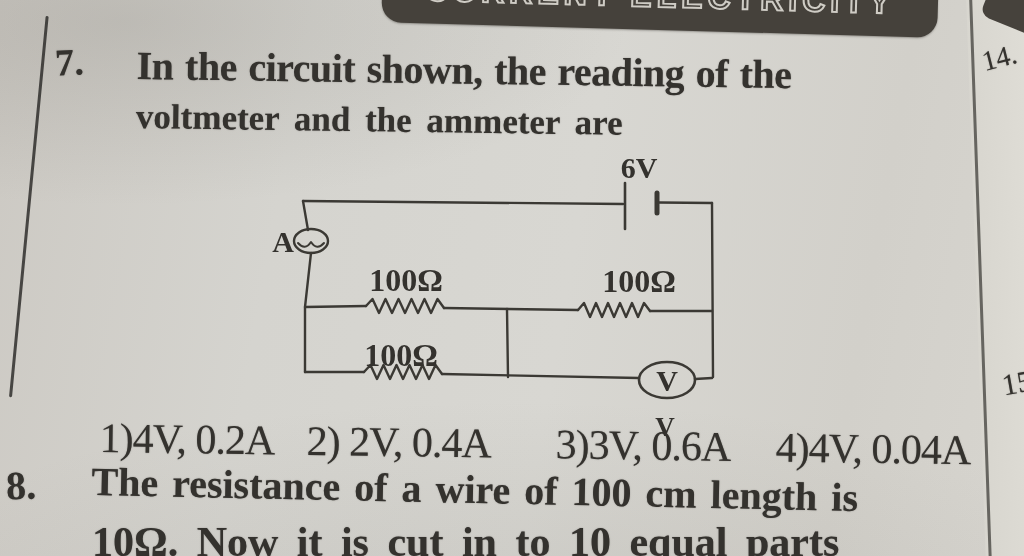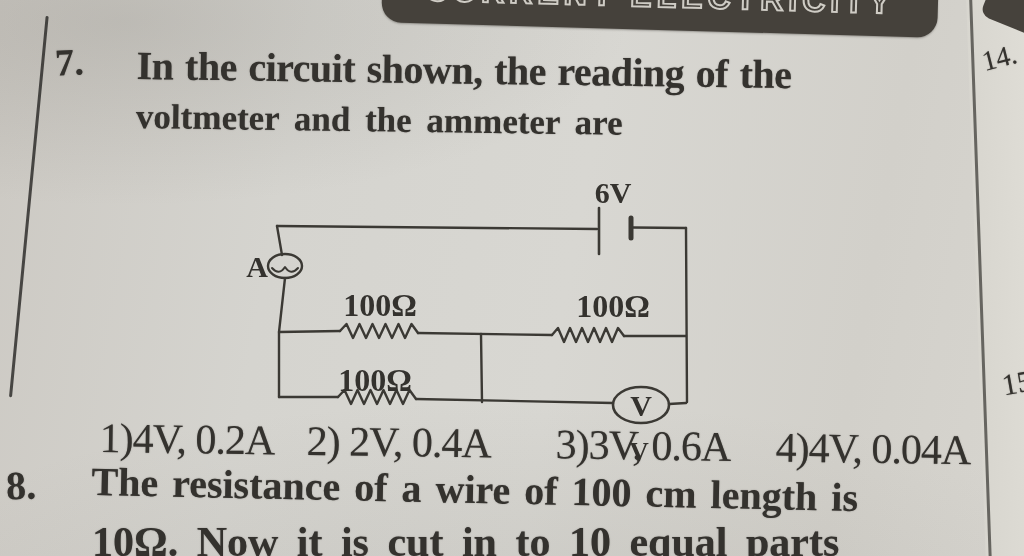--- a/index.html
+++ b/index.html
@@ -53,21 +53,21 @@
   .margin-num-top{left:982px;top:42px;font-size:28px;transform:rotate(-14deg);}
   .margin-num-bottom{left:1002px;top:366px;font-size:30px;transform:rotate(-10deg);}
 
   
   .q7-number{left:55px;top:40px;font-size:38px;font-weight:bold;transform:rotate(-3deg);}
   .q7-text{left:137px;top:46px;width:820px;transform:rotate(0.8deg);transform-origin:0 0;}
   .q7-line1{font-size:40px;font-weight:bold;line-height:1;letter-spacing:-0.5px;word-spacing:2px;white-space:nowrap;}
   .q7-line2{font-size:35px;font-weight:bold;line-height:1;margin-top:13px;word-spacing:6px;white-space:nowrap;}
 
   
-  .circuit{left:239px;top:145px;width:460px;height:300px;margin-top:25px;}
+  .circuit{left:265px;top:145px;width:460px;height:300px;}
   .circuit svg{display:block;}
   .cw{stroke:#3b3934;stroke-width:2.4;fill:none;stroke-linecap:round;stroke-linejoin:round;}
   .ctext{font-family:"Liberation Serif",serif;font-weight:bold;fill:#34322e;}
 
   
   .options{left:100px;top:414px;width:924px;height:50px;transform:rotate(0.8deg);transform-origin:0 0;
            font-size:42px;letter-spacing:-1px;white-space:nowrap;}
   .options span{position:absolute;top:0;}
   .opt1{left:0;}
   .opt2{left:207px;}

